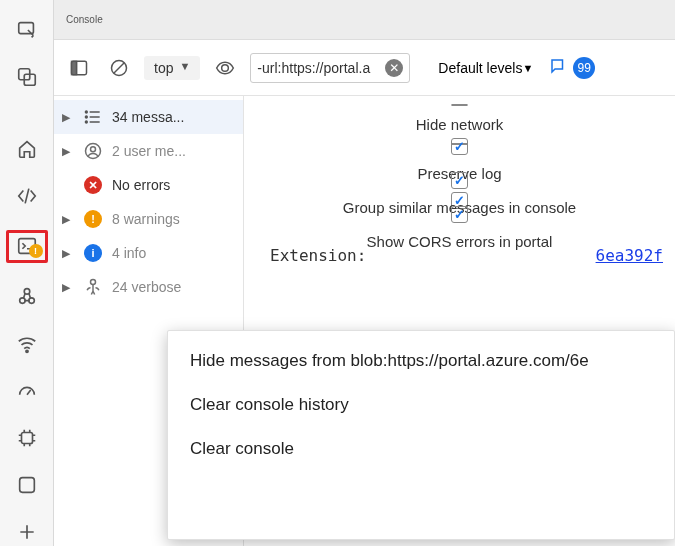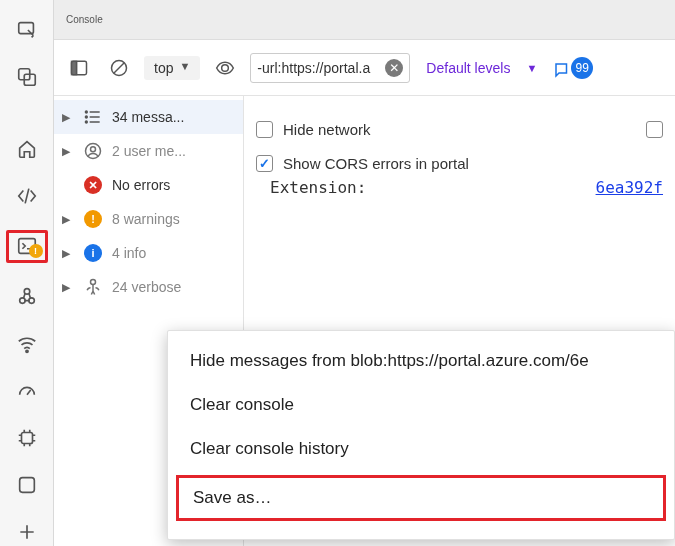--- a/index.html
+++ b/index.html
@@ -92,26 +92,27 @@
     color:#333;
   }
   .filter-box .txt { flex:1; white-space:nowrap; overflow:hidden;}
   .filter-clear {
     width:18px;height:18px;border-radius:50%;
     background:#7a7a7a;color:#fff;
     display:flex;align-items:center;justify-content:center;
     font-size:12px;
   }
   .levels {
-    display:flex;align-items:center;gap:16px;
-    color:#6d28d9;font-size:14px;
+    display:flex;align-items:center;gap:0;
+    color:#000000;font-size:14px;
     padding:0 6px;
+    margin-left:12px;
   }
   .issues {
-    display:flex;align-items:flex-end;
+    display:flex;align-items:flex-start;gap:6px;
     color:#1a73e8;font-size:14px;
   }
   .issues-count {
     background:#1a73e8;color:#fff;
     border-radius:50%;
     width:22px;height:22px;
     display:flex;align-items:center;justify-content:center;
     font-size:12px;
   }
   
@@ -152,23 +153,24 @@
   .settings {
     flex:1;
     background:#fff;
     padding:8px 12px;
     font-size:15px;
     color:#333;
     min-width:0;
     position:relative;
   }
   .sett-row {
-    display:flex;align-items:flex-end;
+    display:flex;align-items:center;
     height:34px;
     gap:10px;
+    flex-direction:column;
   }
   .sett-row label {flex:1;}
   .cb {
     width:17px;height:17px;
     border:1.5px solid #888;
     border-radius:3px;
     display:flex;align-items:center;justify-content:center;
     color:#1a73e8;
     font-size:13px;
   }
@@ -392,29 +394,37 @@
       </div>
 
       <div class="settings">
         <div class="sett-row">
           <span class="cb"></span>
           <label>Hide network</label>
           <span class="cb-right"></span>
         </div>
         <div class="sett-row">
           <span class="cb checked"></span>
+          <label>Preserve log</label>
+          <span class="cb-right checked"></span>
+        </div>
+        <div class="sett-row">
+          <span class="cb checked"></span>
+          <label>Group similar messages in console</label>
+        </div>
+        <div class="sett-row">
+          <span class="cb checked"></span>
           <label>Show CORS errors in portal</label>
         </div>
         <div class="ext-line">
           <span>Extension:</span>
           <a href="#">6ea392f</a>
         </div>
       </div>
     </div>
   </div>
 </div>
 
 <div class="cmenu">
   <div class="cmenu-item">Hide messages from blob:https://portal.azure.com/6e</div>
+  <div class="cmenu-item">Clear console history</div>
   <div class="cmenu-item">Clear console</div>
-  <div class="cmenu-item">Clear console history</div>
-  <div class="cmenu-item hl">Save as…</div>
 </div>
 
 </body></html>

